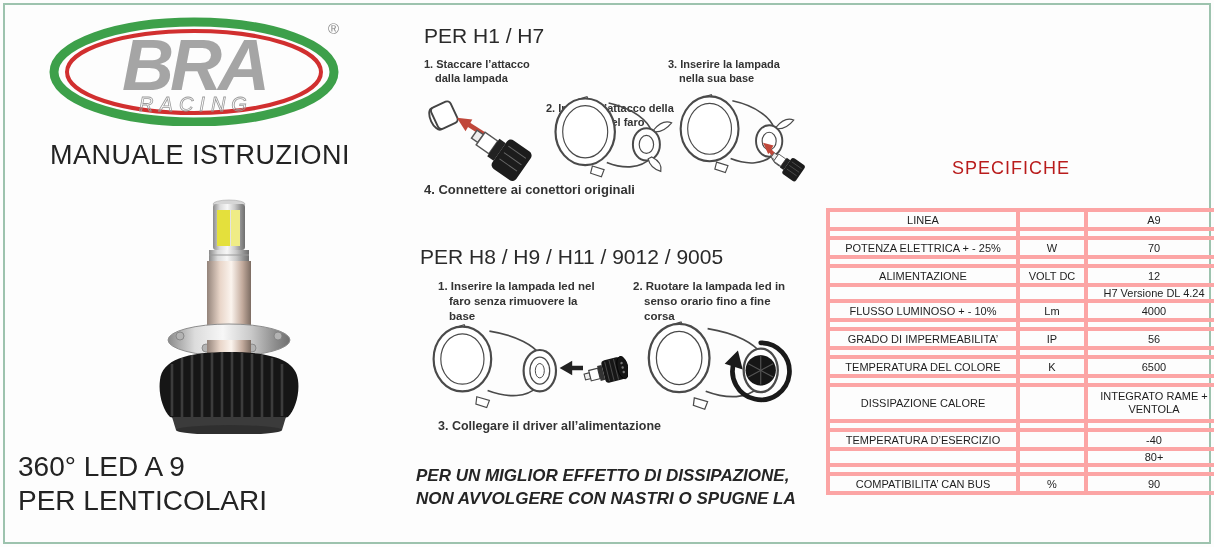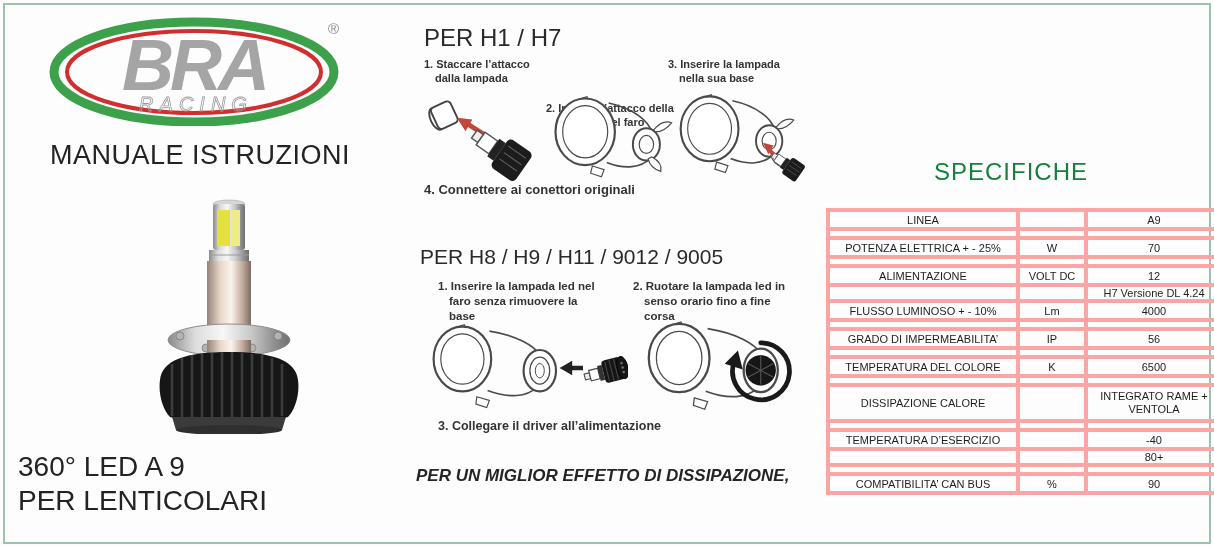--- a/index.html
+++ b/index.html
@@ -12,21 +12,21 @@
 
   
   .logo{left:46px;top:12px;width:302px;height:114px;}
   .manuale{left:28px;top:140px;width:344px;text-align:center;
     font-size:27px;letter-spacing:.5px;color:#232323;}
   .bulb-photo{left:122px;top:188px;width:215px;height:246px;}
   .prod-name{left:18px;top:450px;width:366px;
     font-size:28px;line-height:34px;color:#232323;}
 
   
-  .h1-title{left:424px;top:24px;font-size:24px;color:#2a2a2a;}
+  .h1-title{left:424px;top:24px;font-size:21px;color:#2a2a2a;}
   .h8-title{left:420px;top:245px;font-size:21px;color:#2a2a2a;}
   .step{font-size:11px;font-weight:bold;color:#333;line-height:14px;
     padding-left:11px;text-indent:-11px;}
   .s-h1-1{left:424px;top:57px;width:116px;}
   .s-h1-2{left:546px;top:57px;width:136px;margin-top:44px;}
   .s-h1-3{left:668px;top:57px;width:124px;}
   .s-h8-1{left:438px;top:279px;width:150px;font-size:11.5px;line-height:15px;}
   .s-h8-2{left:633px;top:279px;width:150px;font-size:11.5px;line-height:15px;}
   .s-h1-4{left:424px;top:182px;width:260px;font-size:13px;font-weight:bold;color:#333;}
   .s-h8-3{left:438px;top:419px;width:280px;font-size:12.5px;font-weight:bold;color:#333;}
@@ -34,21 +34,21 @@
     font-style:italic;line-height:23px;color:#252525;}
 
   .d1{left:420px;top:93px;width:126px;height:90px;}
   .d2{left:551px;top:94px;width:126px;height:90px;}
   .d3{left:676px;top:92px;width:132px;height:92px;}
   .e1{left:430px;top:323px;width:198px;height:90px;}
   .e2{left:645px;top:320px;width:166px;height:95px;}
 
   
   .specs-title{left:826px;top:158px;width:370px;text-align:center;
-    font-size:24px;letter-spacing:1px;color:#15803d;}
+    font-size:18px;letter-spacing:1px;color:#b91c1c;}
   table.specs{left:826px;top:208px;position:absolute;border-collapse:collapse;
     width:370px;table-layout:fixed;border:2px solid #3a3a3a;}
   table.specs td{border:4px solid #fca5a5;font-size:11px;text-align:center;
     padding:0 2px;color:#1e1e1e;white-space:nowrap;overflow:hidden;}
   tr.r-c{height:19px;} tr.r-s{height:9px;} tr.r-sub{height:15px;}
   tr.r-t{height:36px;}
   tr.r-t td.c3{white-space:normal;line-height:13px;}
   td.c1{width:182px;} td.c2{width:60px;} td.c3{width:128px;}
 </style>
 </head>
@@ -217,20 +217,21 @@
     <line x1="109" y1="60" x2="135" y2="46"></line>
   </g>
   <path d="M122,24 A30,30 0 1 1 94,44" fill="none" stroke="#1a1a1a" stroke-width="5" stroke-linecap="round"></path>
   <polygon points="98,32 84,46 103,52" fill="#1a1a1a"></polygon>
 </svg>
 
 <div class="abs s-h8-3">3. Collegare il driver all’alimentazione</div>
 
 <div class="abs warning">
   <div>PER UN MIGLIOR EFFETTO DI DISSIPAZIONE,</div>
+  <div>NON AVVOLGERE CON NASTRI O  SPUGNE LA</div>
 </div>
 
 <div class="abs specs-title">SPECIFICHE</div>
 
 <table class="specs">
   <tbody>
       <tr class="r-c">
     <td class="c1">LINEA</td>
     <td class="c2"></td>
     <td class="c3">A9</td>

